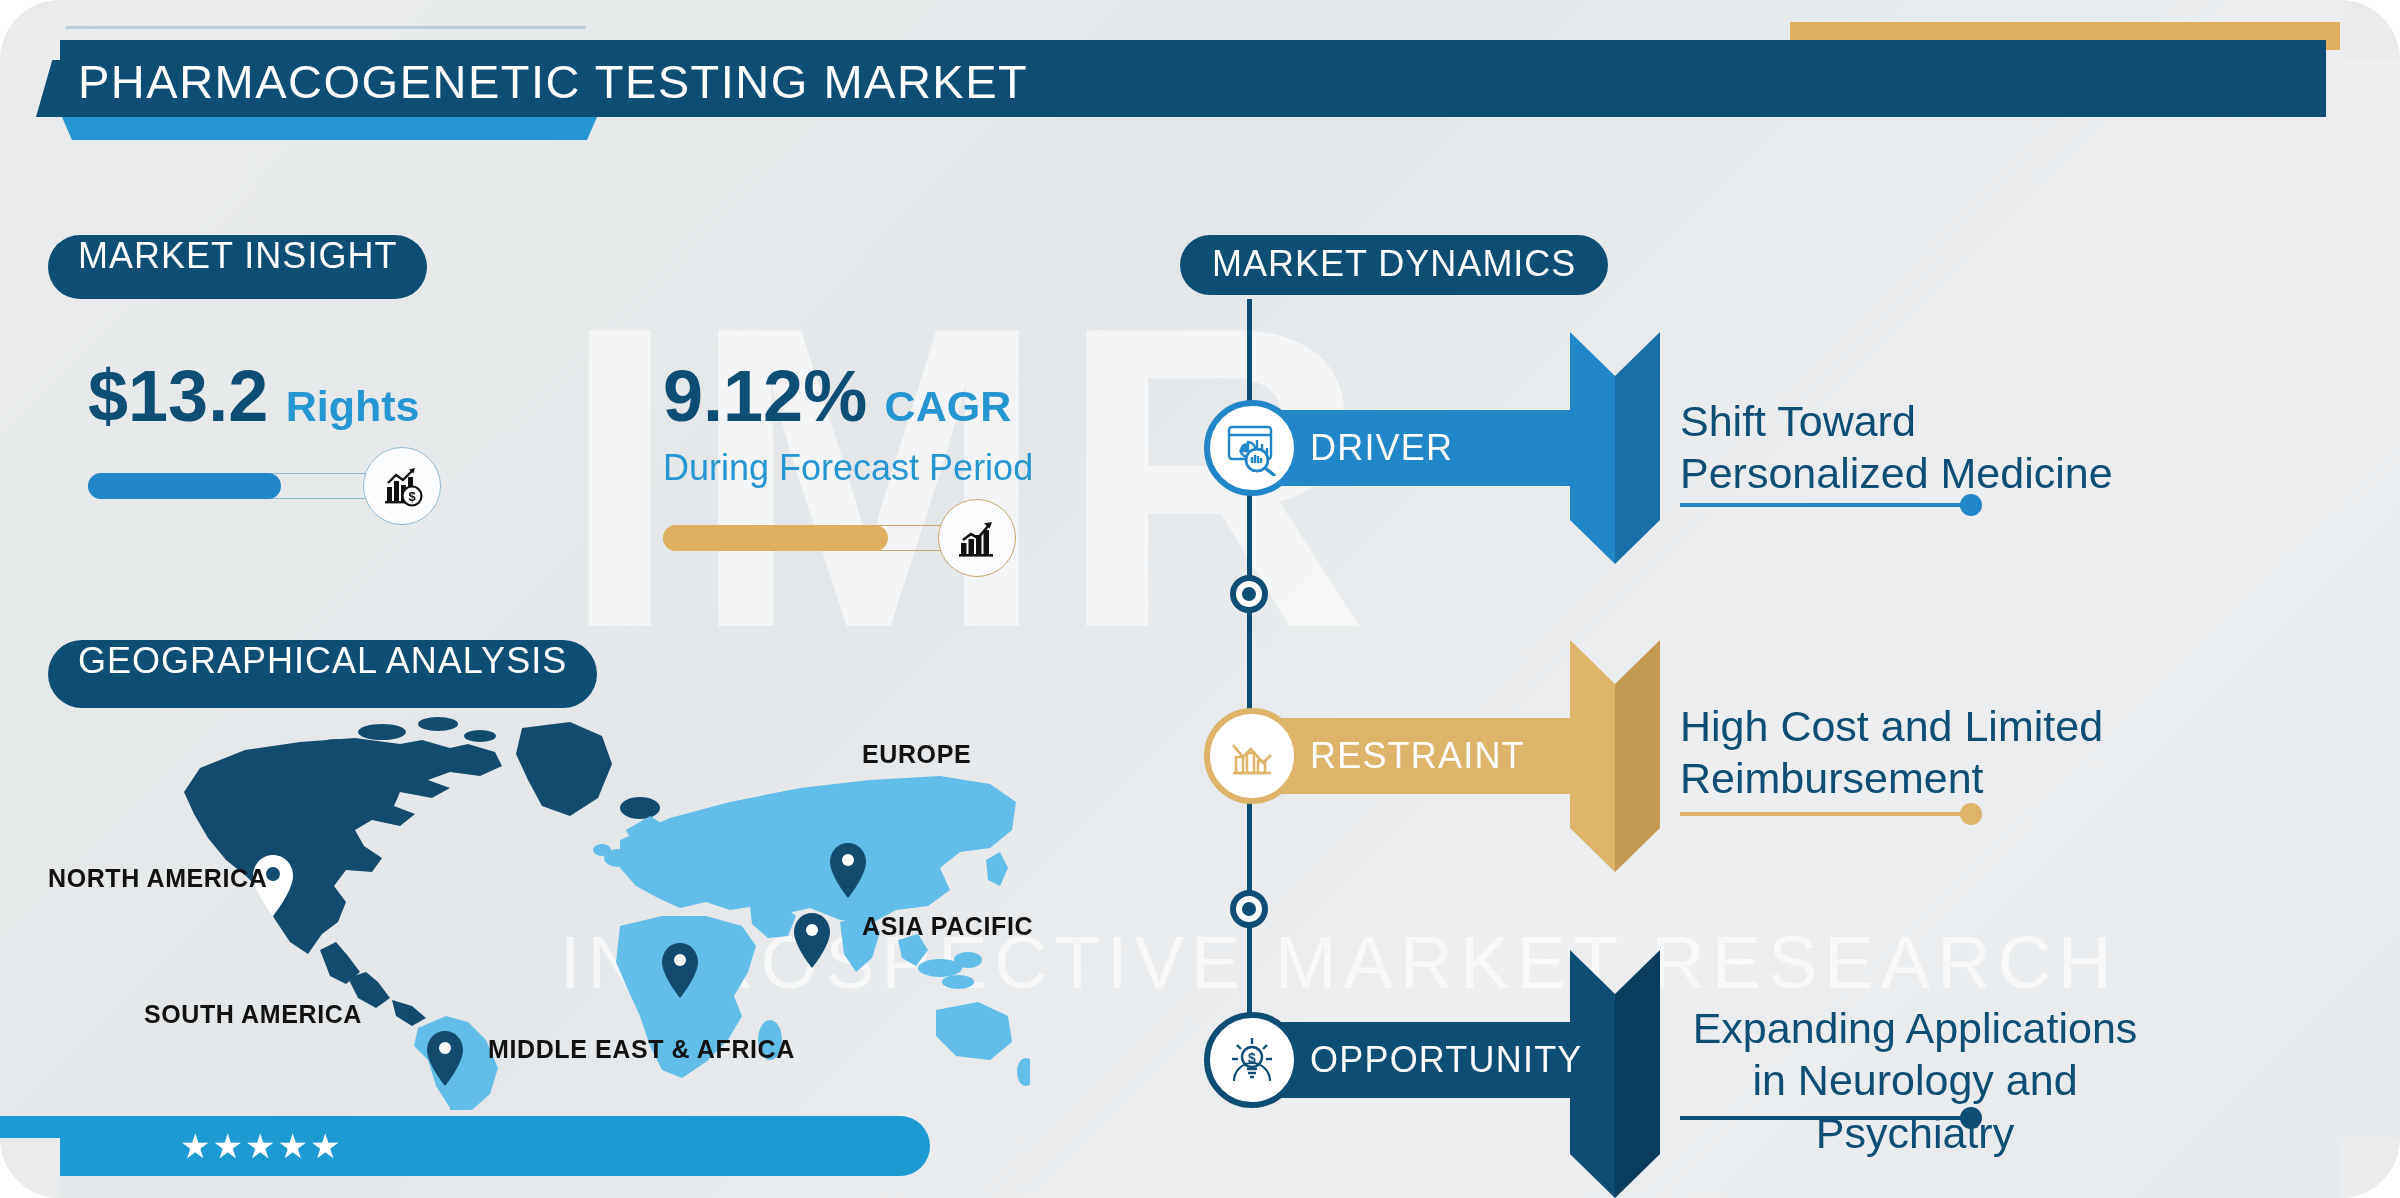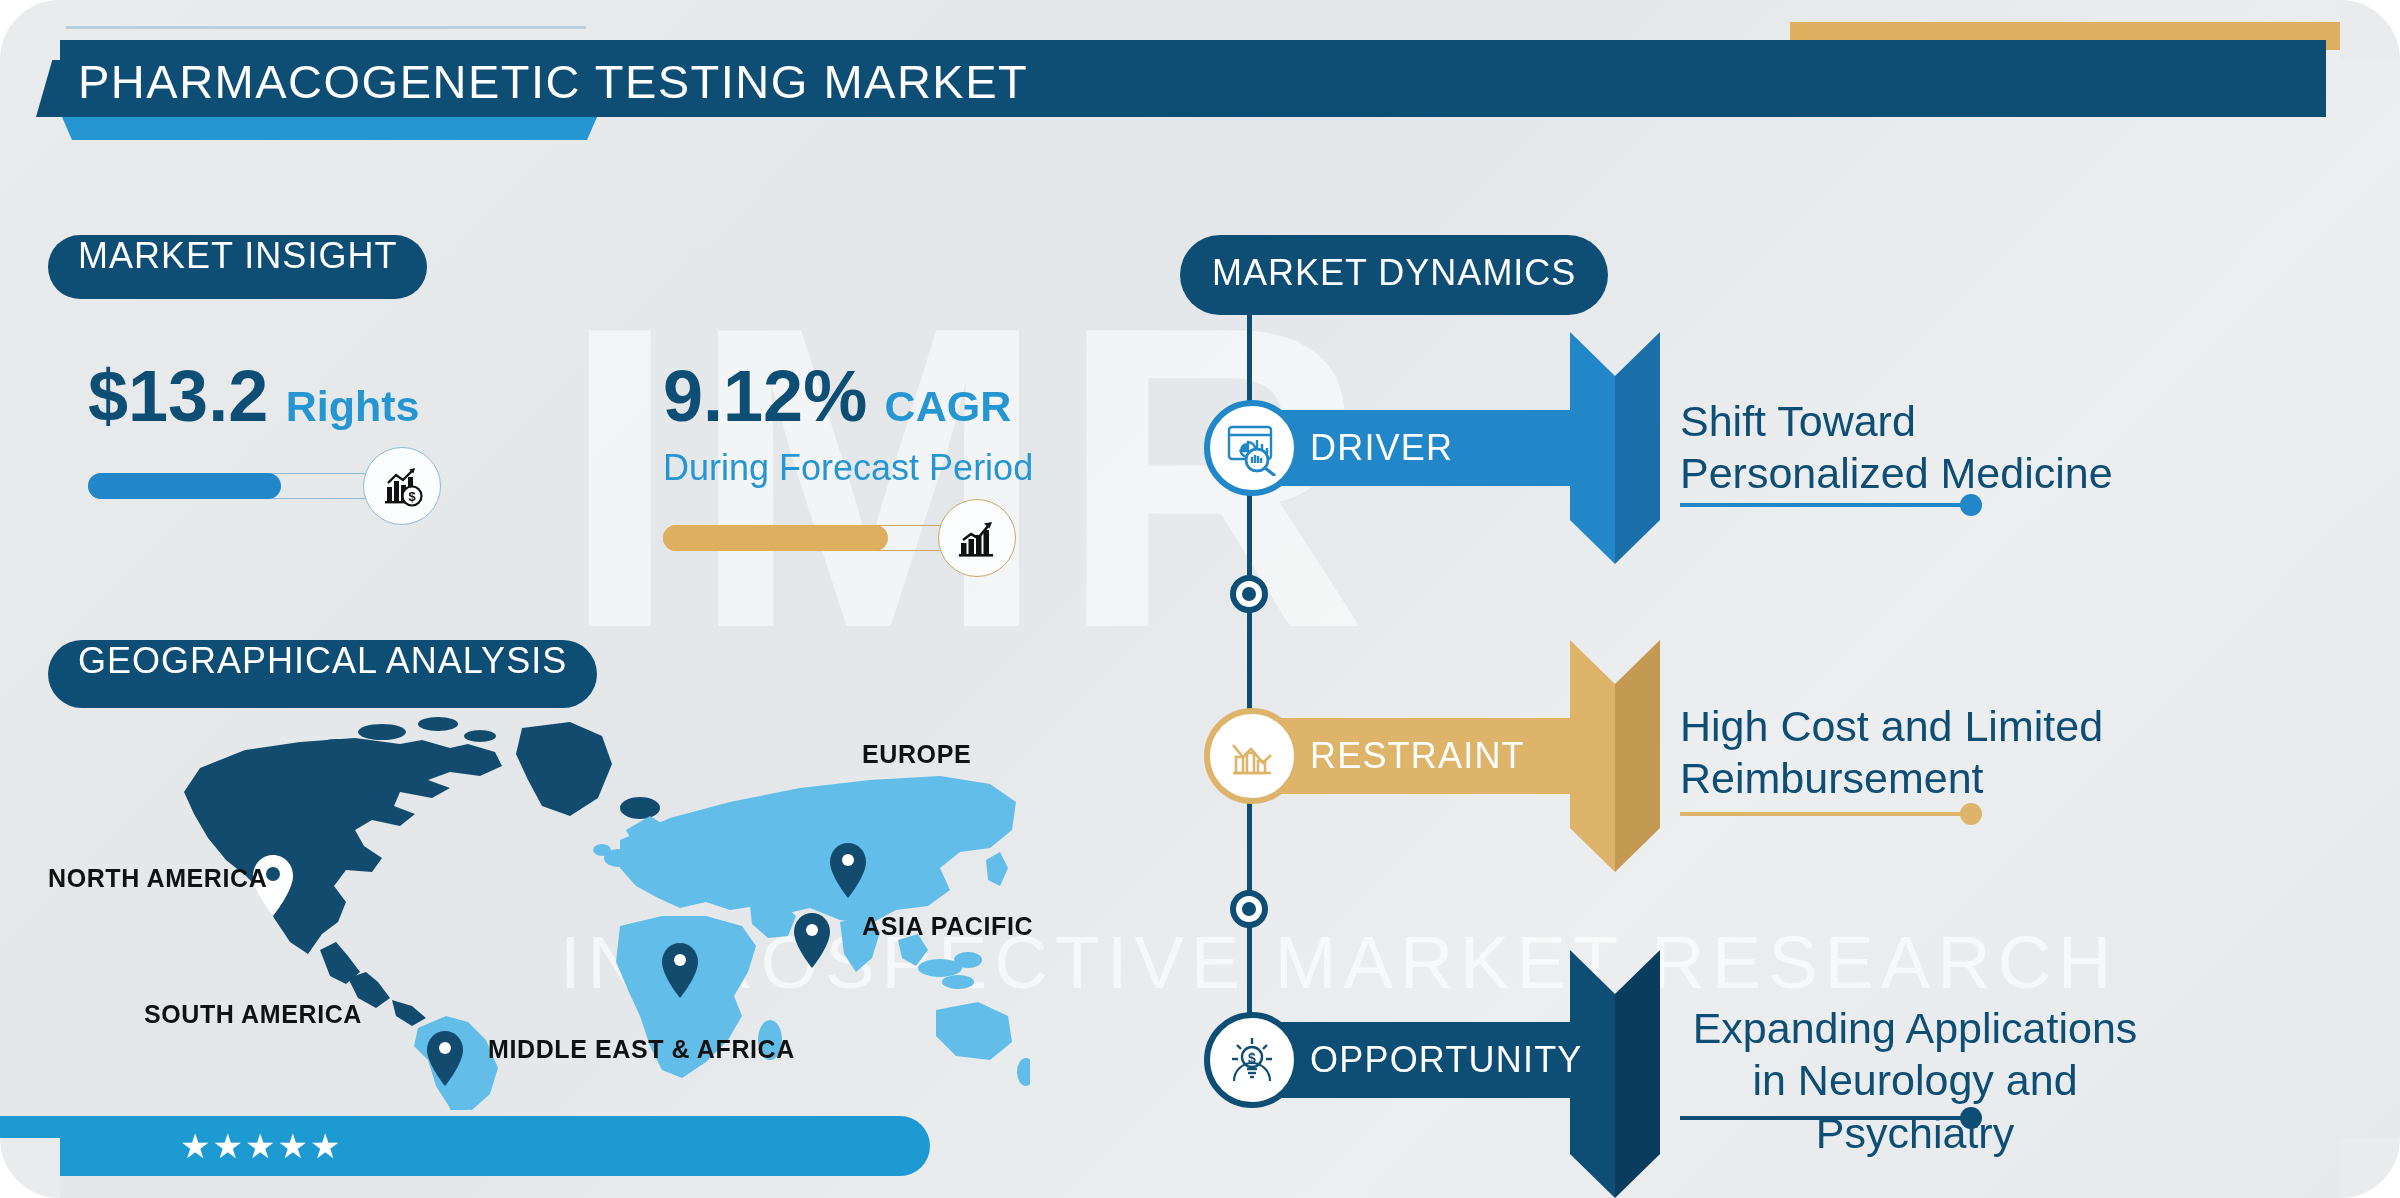--- a/index.html
+++ b/index.html
@@ -74,21 +74,21 @@
     position:absolute;
     background:#0e4d74;
     border-radius:40px;
     color:#ffffff;
     display:flex; 
     white-space:nowrap;
     font-weight:400;
   }
   #pill-insight { left:48px; top:235px; height:64px; padding:0 30px; font-size:36px; letter-spacing:1px; }
   #pill-geo     { left:48px; top:640px; height:68px; padding:0 30px; font-size:36px; letter-spacing:1px; }
-  #pill-dyn     { left:1180px; top:235px; height:80px; padding:17px 32px; font-size:36px; letter-spacing:1px; }
+  #pill-dyn     { left:1180px; top:235px; height:60px; padding:8px 32px; font-size:36px; letter-spacing:1px; }
 
   
   .stat { position:absolute; }
   .stat .big { font-size:72px; font-weight:700; color:#0e4d74; display:inline-block; vertical-align:baseline; }
   .stat .unit { font-size:43px; font-weight:700; color:#2596d1; display:inline-block; vertical-align:baseline; margin-left:13px; }
   .stat .sub { font-size:36px; font-weight:400; color:#2596d1; margin-top:10px; }
   .bar-wrap { position:relative; margin-top:28px; }
   .bar-track { position:absolute; left:0; top:8px; height:26px; border:1.6px solid #8fb9d3; border-radius:14px; background:transparent; }
   .bar-track.gold { border-color:#c9a667; }
   .bar-fill { position:absolute; left:0; top:8px; height:26px; border-radius:14px; }

